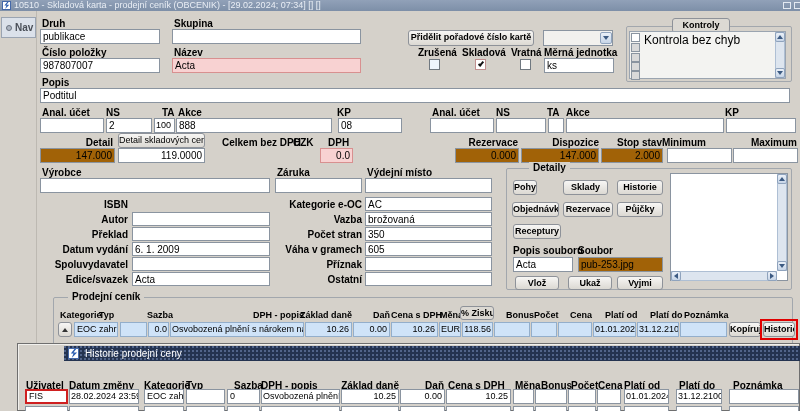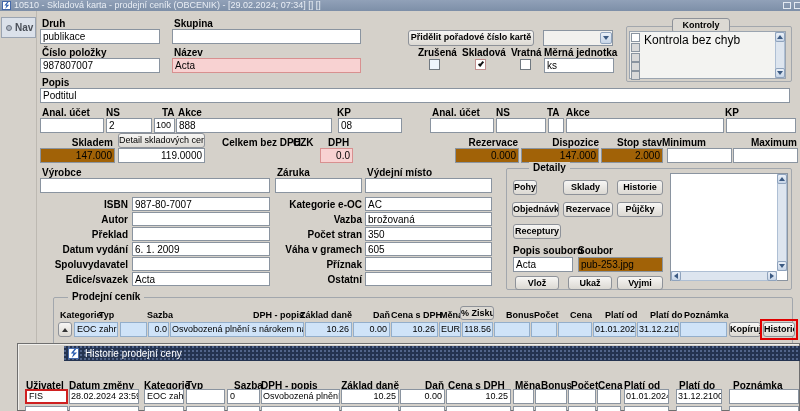--- a/index.html
+++ b/index.html
@@ -147,21 +147,21 @@
   <div class="lbl" style="left:496px;top:107px;">NS</div>
   <div class="lbl" style="left:547px;top:107px;">TA</div>
   <div class="lbl" style="left:566px;top:107px;">Akce</div>
   <div class="lbl" style="left:725px;top:107px;">KP</div>
   <div class="fld" style="left:430px;top:118px;width:64px;"></div>
   <div class="fld" style="left:496px;top:118px;width:50px;"></div>
   <div class="fld" style="left:548px;top:118px;width:16px;"></div>
   <div class="fld" style="left:566px;top:118px;width:158px;"></div>
   <div class="fld" style="left:726px;top:118px;width:70px;"></div>
 
-  <div class="lbl" style="left:40px;top:137px;width:73px;text-align:right;">Skladem</div>
+  <div class="lbl" style="left:40px;top:137px;width:73px;text-align:right;">Detail</div>
   <div class="btn" style="left:118px;top:133px;width:87px;height:15px;font-weight:normal;">Detail skladových cen</div>
   <div class="lbl" style="left:222px;top:137px;">Celkem bez DPH</div>
   <div class="lbl" style="left:293px;top:137px;">CZK</div>
   <div class="lbl" style="left:328px;top:137px;">DPH</div>
   <div class="fld ro num" style="left:40px;top:148px;width:75px;">147.000</div>
   <div class="fld num" style="left:118px;top:148px;width:87px;">119.0000</div>
   <div class="fld pink num" style="left:320px;top:148px;width:33px;">0.0</div>
 
   <div class="lbl" style="left:455px;top:137px;width:63px;text-align:right;">Rezervace</div>
   <div class="lbl" style="left:530px;top:137px;width:69px;text-align:right;">Dispozice</div>
@@ -175,21 +175,20 @@
   <div class="fld num" style="left:733px;top:148px;width:65px;"></div>
 
   <div class="lbl" style="left:42px;top:167px;">Výrobce</div>
   <div class="fld" style="left:40px;top:178px;width:230px;"></div>
   <div class="lbl" style="left:277px;top:167px;">Záruka</div>
   <div class="fld" style="left:275px;top:178px;width:87px;"></div>
   <div class="lbl" style="left:367px;top:167px;">Výdejní místo</div>
   <div class="fld" style="left:365px;top:178px;width:127px;"></div>
 
   <div class="lbl" style="left:20px;top:199px;width:108px;text-align:right;">ISBN</div>
-  <div class="fld" style="left:132px;top:197px;width:138px;height:14px;">987-80-7007</div>
   <div class="lbl" style="left:20px;top:214px;width:108px;text-align:right;">Autor</div>
   <div class="fld" style="left:132px;top:212px;width:138px;height:14px;"></div>
   <div class="lbl" style="left:20px;top:229px;width:108px;text-align:right;">Překlad</div>
   <div class="fld" style="left:132px;top:227px;width:138px;height:14px;"></div>
   <div class="lbl" style="left:20px;top:244px;width:108px;text-align:right;">Datum vydání</div>
   <div class="fld" style="left:132px;top:242px;width:138px;height:14px;">6. 1. 2009</div>
   <div class="lbl" style="left:20px;top:259px;width:108px;text-align:right;">Spoluvydavatel</div>
   <div class="fld" style="left:132px;top:257px;width:138px;height:14px;"></div>
   <div class="lbl" style="left:20px;top:274px;width:108px;text-align:right;">Edice/svazek</div>
   <div class="fld" style="left:132px;top:272px;width:138px;height:14px;">Acta</div>

